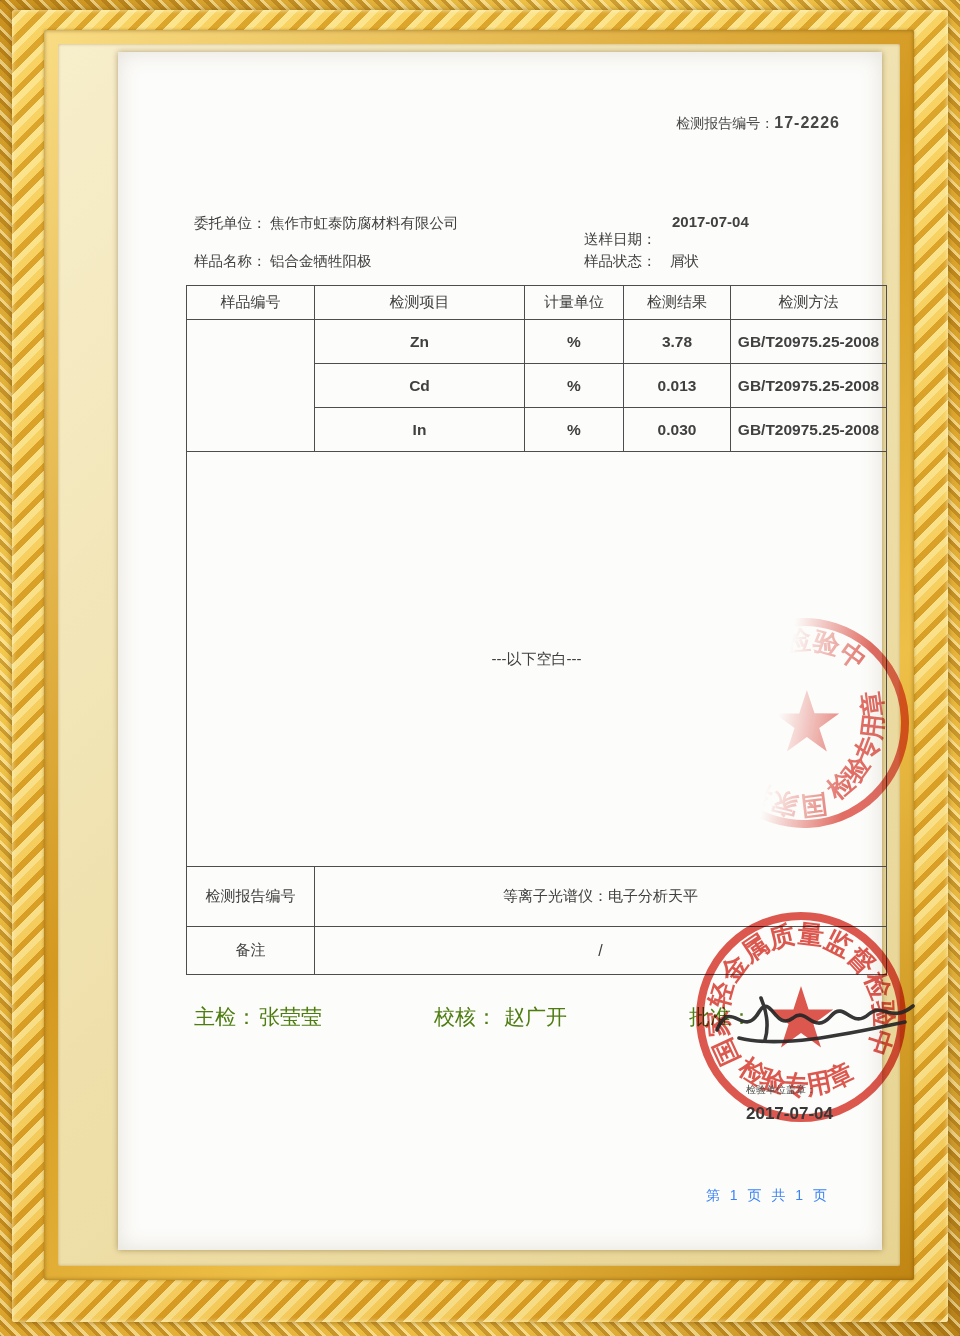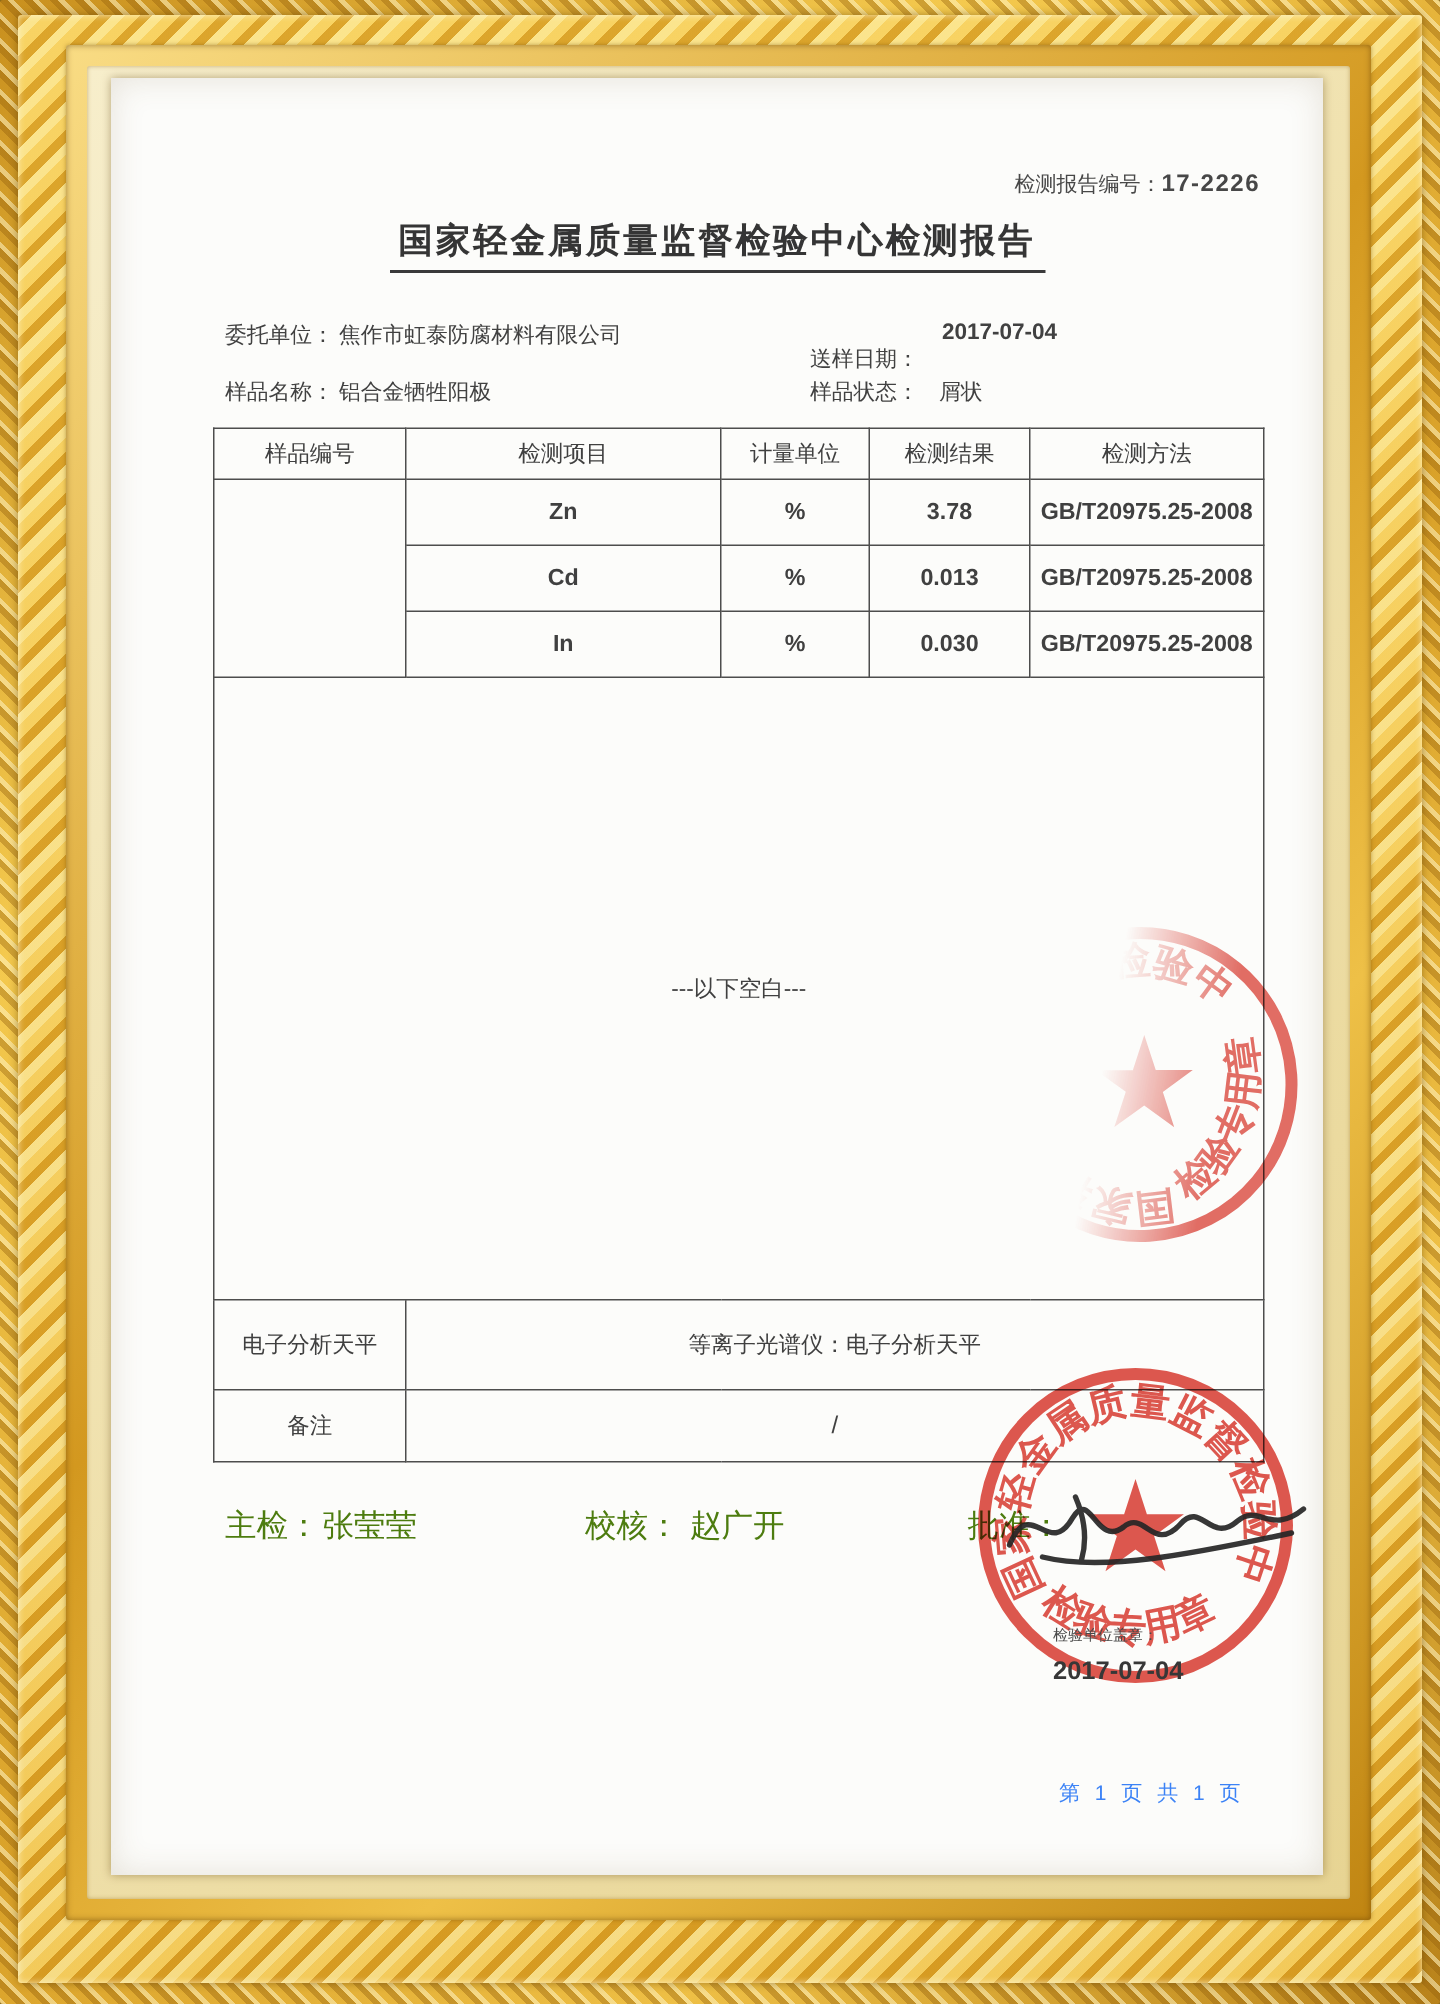--- a/index.html
+++ b/index.html
@@ -17,21 +17,21 @@
       repeating-linear-gradient(-45deg, rgba(255,240,170,.7) 0 6px, rgba(208,146,28,.65) 6px 12px, rgba(250,215,110,.7) 12px 19px),
       linear-gradient(180deg,#f3c949,#e2ab2d);}
   .band3{inset:30px 46px 56px 44px;
     background:linear-gradient(135deg,#f9dc84,#d3981f 45%,#eec047 70%,#c08512);
     box-shadow:inset 0 0 4px rgba(90,55,0,.55), 0 0 3px rgba(120,80,5,.5);}
   .band4{inset:44px 60px 70px 58px;
     background:linear-gradient(135deg,#f7eecb,#efe0ab 50%,#e7d493);
     box-shadow:inset 0 0 3px rgba(150,110,30,.5);}
   
   .paper{position:absolute;inset:52px 78px 86px 74px;background:#fcfcfa;
-    box-shadow:inset 0 0 22px rgba(110,90,45,.16), 0 0 6px rgba(80,50,0,.4);}
+    box-shadow:inset 0 0 22px rgba(110,90,45,.16), 0 0 6px rgba(80,50,0,.4);margin-left:44px;}
   .abs{position:absolute;}
   .report-no{top:62px;right:42px;font-size:14px;color:#474747;}
   .report-no b{font-size:16px;letter-spacing:1px;}
   .doc-title{top:93px;left:0;width:100%;text-align:center;}
   .doc-title span{display:inline-block;font-size:23px;font-weight:bold;letter-spacing:2px;
     color:#353535;border-bottom:2px solid #3a3a3a;padding:0 6px 4px;}
   .fld{font-size:14.5px;color:#414141;}
   .v-strong{font-weight:600;font-size:15px;}
   
   table.rpt{position:absolute;left:68px;top:233px;width:700px;border-collapse:collapse;
@@ -70,23 +70,20 @@
   <div class="band band2"></div>
   <div class="band band3"></div>
   <div class="band band4"></div>
 
   <div class="paper">
 
     <div class="abs report-no">
       <span>检测报告编号：</span><b>17-2226</b>
     </div>
 
-    <div class="abs doc-title">
-      <span>国家轻金属质量监督检验中心检测报告</span>
-    </div>
 
     <span class="abs fld" style="left:76px;top:162px;">委托单位：</span>
     <span class="abs fld" style="left:152px;top:162px;">焦作市虹泰防腐材料有限公司</span>
     <span class="abs fld" style="left:466px;top:178px;">送样日期：</span>
     <span class="abs fld v-strong" style="left:554px;top:161px;">2017-07-04</span>
     <span class="abs fld" style="left:76px;top:200px;">样品名称：</span>
     <span class="abs fld" style="left:152px;top:200px;">铝合金牺牲阳极</span>
     <span class="abs fld" style="left:466px;top:200px;">样品状态：</span>
     <span class="abs fld" style="left:552px;top:200px;">屑状</span>
 
@@ -122,21 +119,21 @@
       <tr>
         <td class="data">In</td>
         <td class="data">%</td>
         <td class="data">0.030</td>
         <td class="data method">GB/T20975.25-2008</td>
       </tr>
       <tr>
         <td class="blank-cell" colspan="5">---以下空白---</td>
       </tr>
       <tr>
-        <td class="equip-label">电子分析天平</td>
+        <td class="equip-label">检测报告编号</td>
         <td class="equip-value" colspan="4">等离子光谱仪：电子分析天平</td>
       </tr>
       <tr>
         <td class="remark-label">备注</td>
         <td class="remark-value" colspan="4">/</td>
       </tr>
     </tbody>
       </table>
 
 

